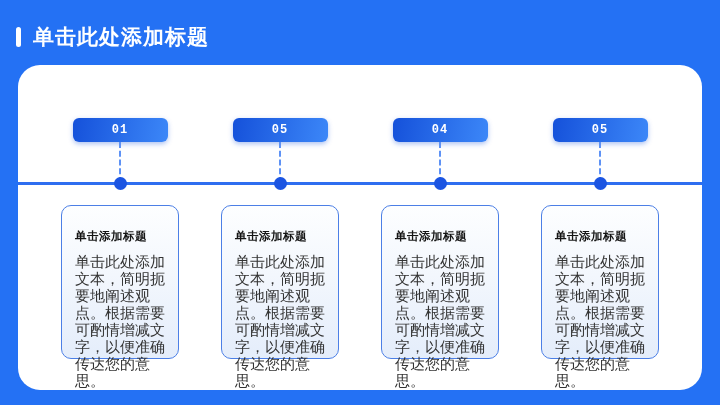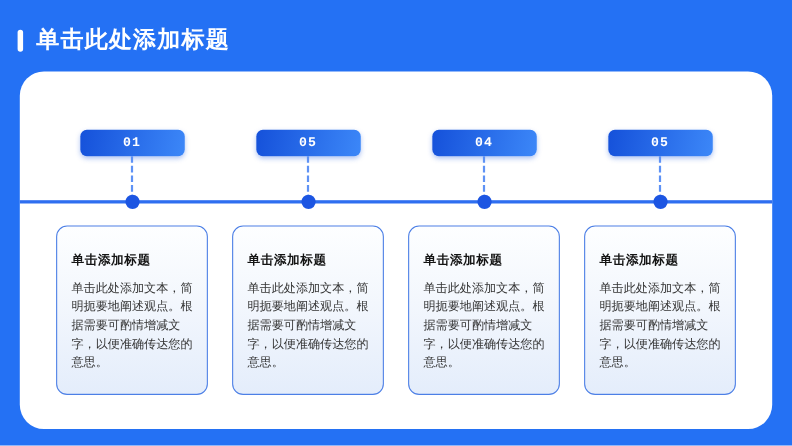--- a/index.html
+++ b/index.html
@@ -66,34 +66,34 @@
     border-left:2px dashed var(--connector);
   }
   .dot{
     width:13px;height:13px;border-radius:50%;
     background:var(--dot);
     margin-top:-6px;
     z-index:2;
   }
   .card{
     margin-top:15px;
-    width:138px;height:154px;
+    width:118px;height:154px;
     border:1px solid var(--card-border);
     border-radius:10px;
     background:linear-gradient(180deg,#fdfeff 0%,#f3f7fd 45%,var(--card-bg-bottom) 100%);
     padding:23px 13px 0 13px;
   }
   .card-title{
     font-size:11.5px;font-weight:bold;
     color:var(--card-title-text);
     margin-bottom:11px;
     letter-spacing:0.5px;
   }
   .card-body{
-    font-size:11px;line-height:17px;
+    font-size:15px;line-height:17px;
     color:var(--card-body-text);
   }
 </style>
 </head>
 <body>
 
 <div class="slide-header">
   <div class="accent-bar"></div>
   <div class="slide-title">单击此处添加标题</div>
 </div>

